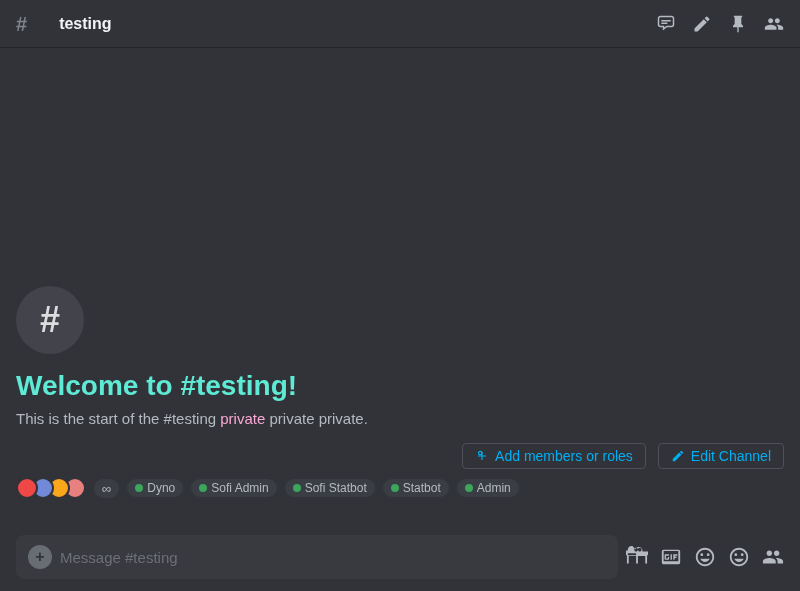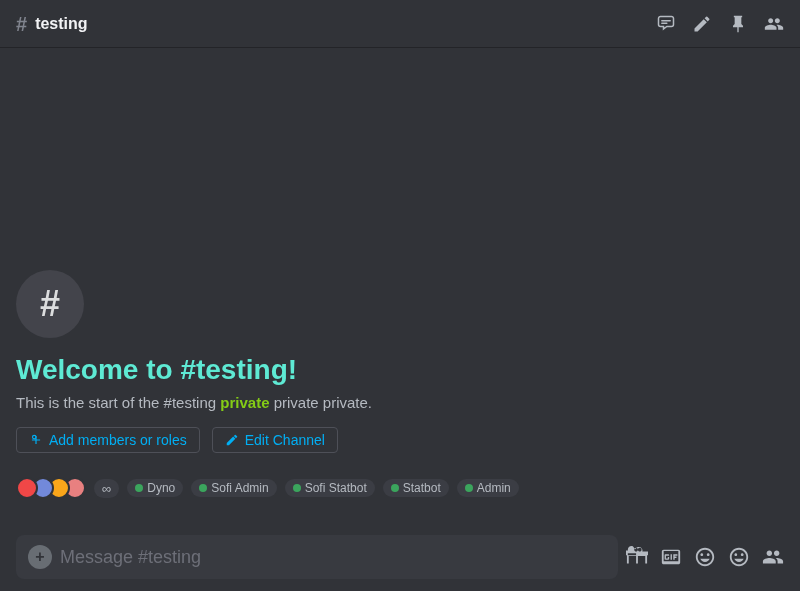--- a/index.html
+++ b/index.html
@@ -32,20 +32,21 @@
     .channel-hash {
       color: #80848e;
       font-size: 20px;
       font-weight: 700;
       line-height: 1;
     }
     .channel-name {
       color: #f2f3f5;
       font-size: 16px;
       font-weight: 600;
+      margin-left: 24px;
     }
     .header-divider {
       flex: 1;
     }
     .header-icons {
       display: flex;
       align-items: center;
       gap: 16px;
     }
     .header-icon {
@@ -93,29 +94,30 @@
       color: #5eead4;
       margin-bottom: 8px;
     }
 
     .welcome-desc {
       font-size: 15px;
       color: #b5bac1;
       margin-bottom: 16px;
     }
     .welcome-desc strong {
-      color: #84cc16;
-      font-weight: 700;
+      color: #f9a8d4;
+      font-weight: 400;
     }
 
     .action-buttons {
       display: flex;
       align-items: center;
       gap: 12px;
-      margin-bottom: 24px;
+      margin-bottom: 8px;
+      justify-content: flex-end;
     }
     .action-btn {
       display: flex;
       align-items: center;
       gap: 6px;
       padding: 4px 12px;
       border-radius: 4px;
       font-size: 14px;
       font-weight: 500;
       cursor: pointer;
@@ -208,21 +210,21 @@
       color: #313338;
       font-size: 16px;
       font-weight: 700;
     }
     .message-input {
       flex: 1;
       background: transparent;
       border: none;
       outline: none;
       color: #a3a3a3;
-      font-size: 18px;
+      font-size: 15px;
       caret-color: #dcddde;
     }
     .message-input::placeholder { color: #6d6f78; }
 
     .message-actions {
       display: flex;
       align-items: center;
       gap: 12px;
       margin-left: 8px;
     }

